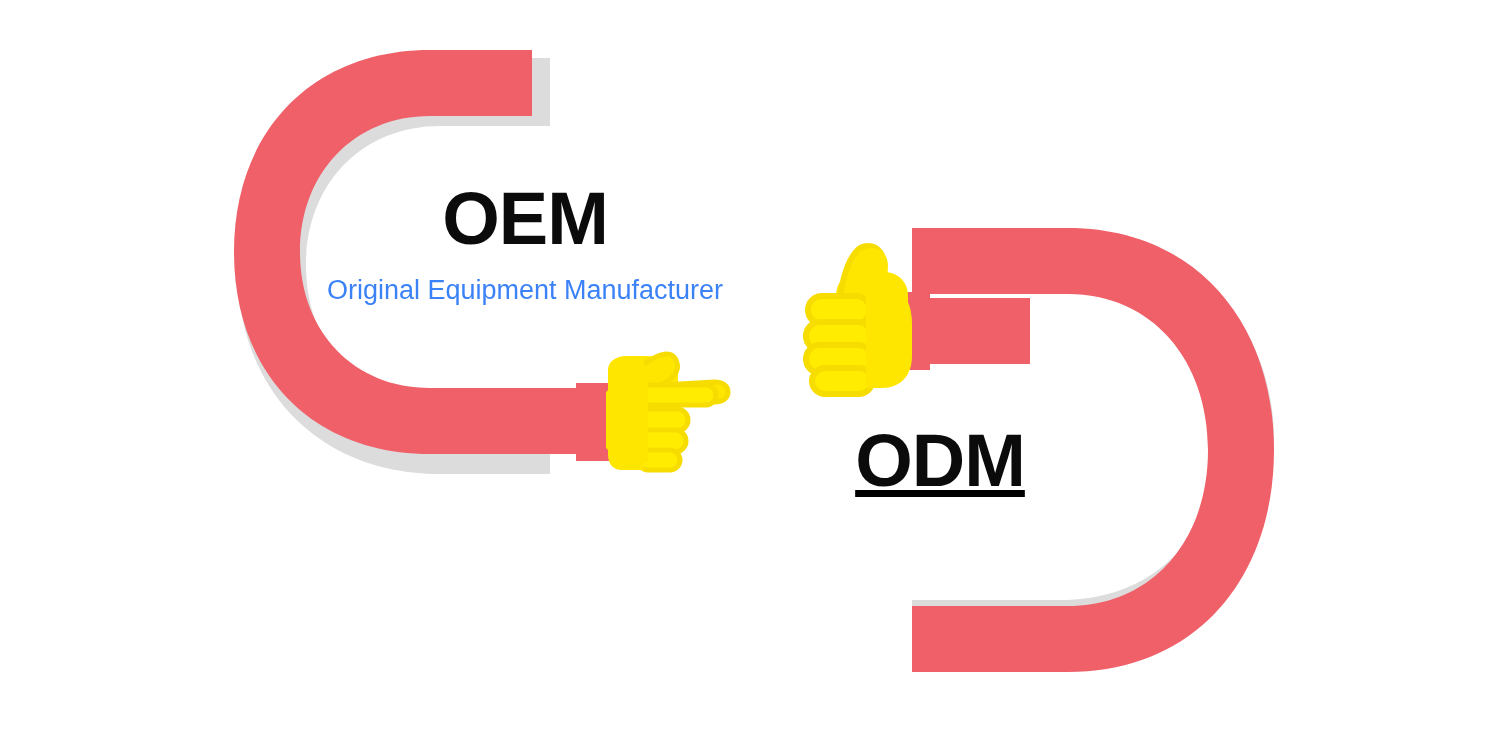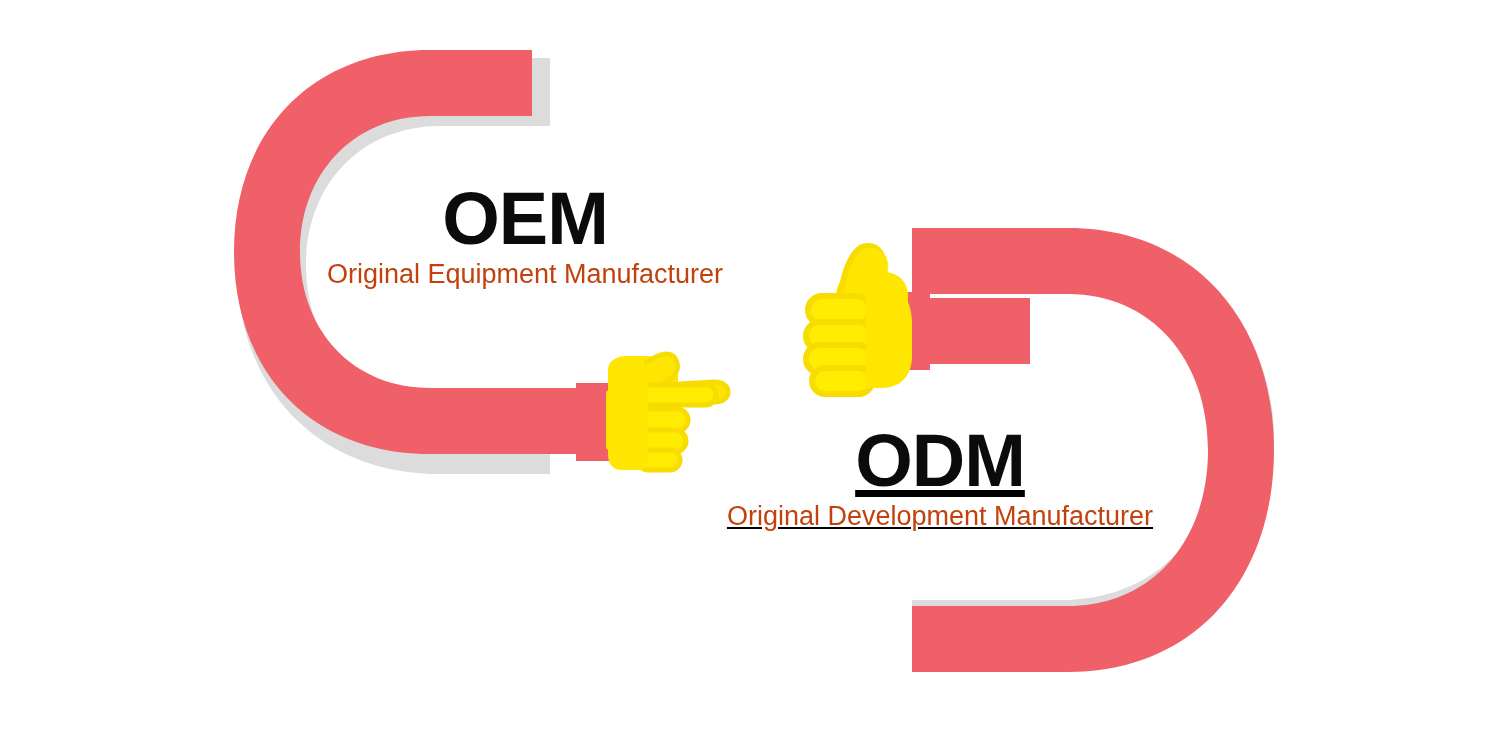--- a/index.html
+++ b/index.html
@@ -37,23 +37,23 @@
     line-height: 1.0;
     color: #0b0b0b;
     letter-spacing: -1px;
     white-space: nowrap;
   }
   .expansion {
     font-family: "Liberation Sans", sans-serif;
     font-weight: normal;
     font-size: 27px;
     line-height: 1.2;
-    color: #c2410c;
+    color: #3b82f6;
     white-space: nowrap;
-    margin-top: 2px;
+    margin-top: 18px;
   }
   #oem-label {
     left: 285px;
     top: 182px;
     width: 480px;
   }
   #odm-label {
     left: 690px;
     top: 424px;
     width: 500px;
@@ -217,16 +217,15 @@
     </g>
   </svg>
 
   <div class="label-block" id="oem-label">
     <div class="acronym">OEM</div>
     <div class="expansion">Original Equipment Manufacturer</div>
   </div>
 
   <div class="label-block" id="odm-label">
     <div class="acronym">ODM</div>
-    <div class="expansion">Original Development Manufacturer</div>
   </div>
 
 </div>
 
 </body></html>

